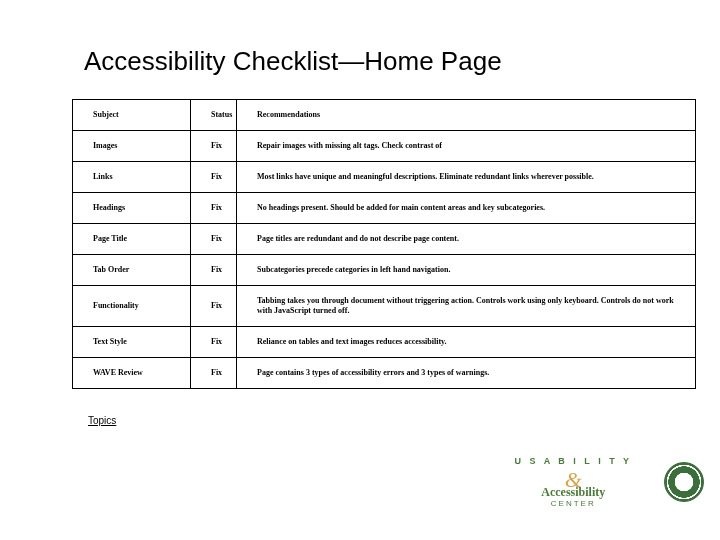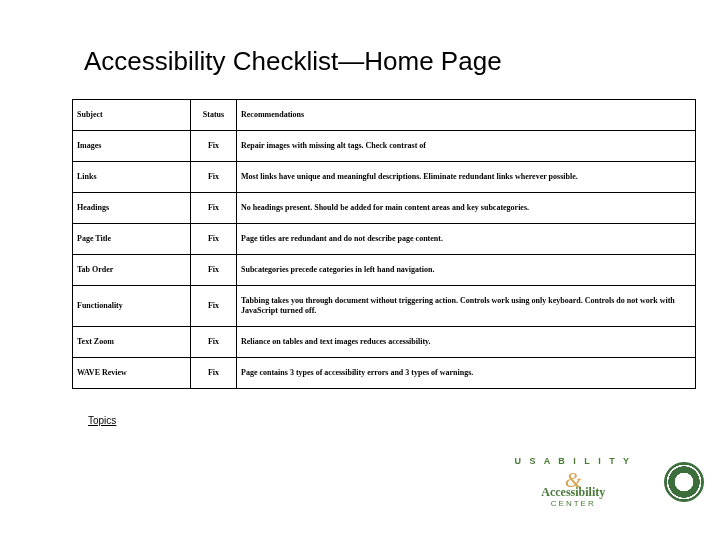--- a/index.html
+++ b/index.html
@@ -24,21 +24,21 @@
   table {
     border-collapse: collapse;
     width: 100%;
     table-layout: fixed;
   }
   td {
     border: 1px solid #000;
     font-size: 8px;
     font-family: Georgia, 'Times New Roman', serif;
     font-weight: bold;
-    padding: 10px 4px;
+    padding: 10px 20px;
     vertical-align: middle;
     line-height: 1.25;
     color: #000;
   }
   td.col-subject { width: 118px; }
   td.col-status  { width: 46px; text-align: center; }
   td.col-rec     { }
   .topics {
     font-size: 10px;
     color: #000;
@@ -133,21 +133,21 @@
           <td class="col-subject">Tab Order</td>
           <td class="col-status">Fix</td>
           <td class="col-rec">Subcategories precede categories in left hand navigation.</td>
         </tr>
       <tr>
           <td class="col-subject">Functionality</td>
           <td class="col-status">Fix</td>
           <td class="col-rec">Tabbing takes you through document without triggering action. Controls work using only keyboard. Controls do not work with JavaScript turned off.</td>
         </tr>
       <tr>
-          <td class="col-subject">Text Zoom</td>
+          <td class="col-subject">Text Style</td>
           <td class="col-status">Fix</td>
           <td class="col-rec">Reliance on tables and text images reduces accessibility.</td>
         </tr>
       <tr>
           <td class="col-subject">WAVE Review</td>
           <td class="col-status">Fix</td>
           <td class="col-rec">Page contains 3 types of accessibility errors and 3 types of warnings.</td>
         </tr>
     </tbody>
   </table>

